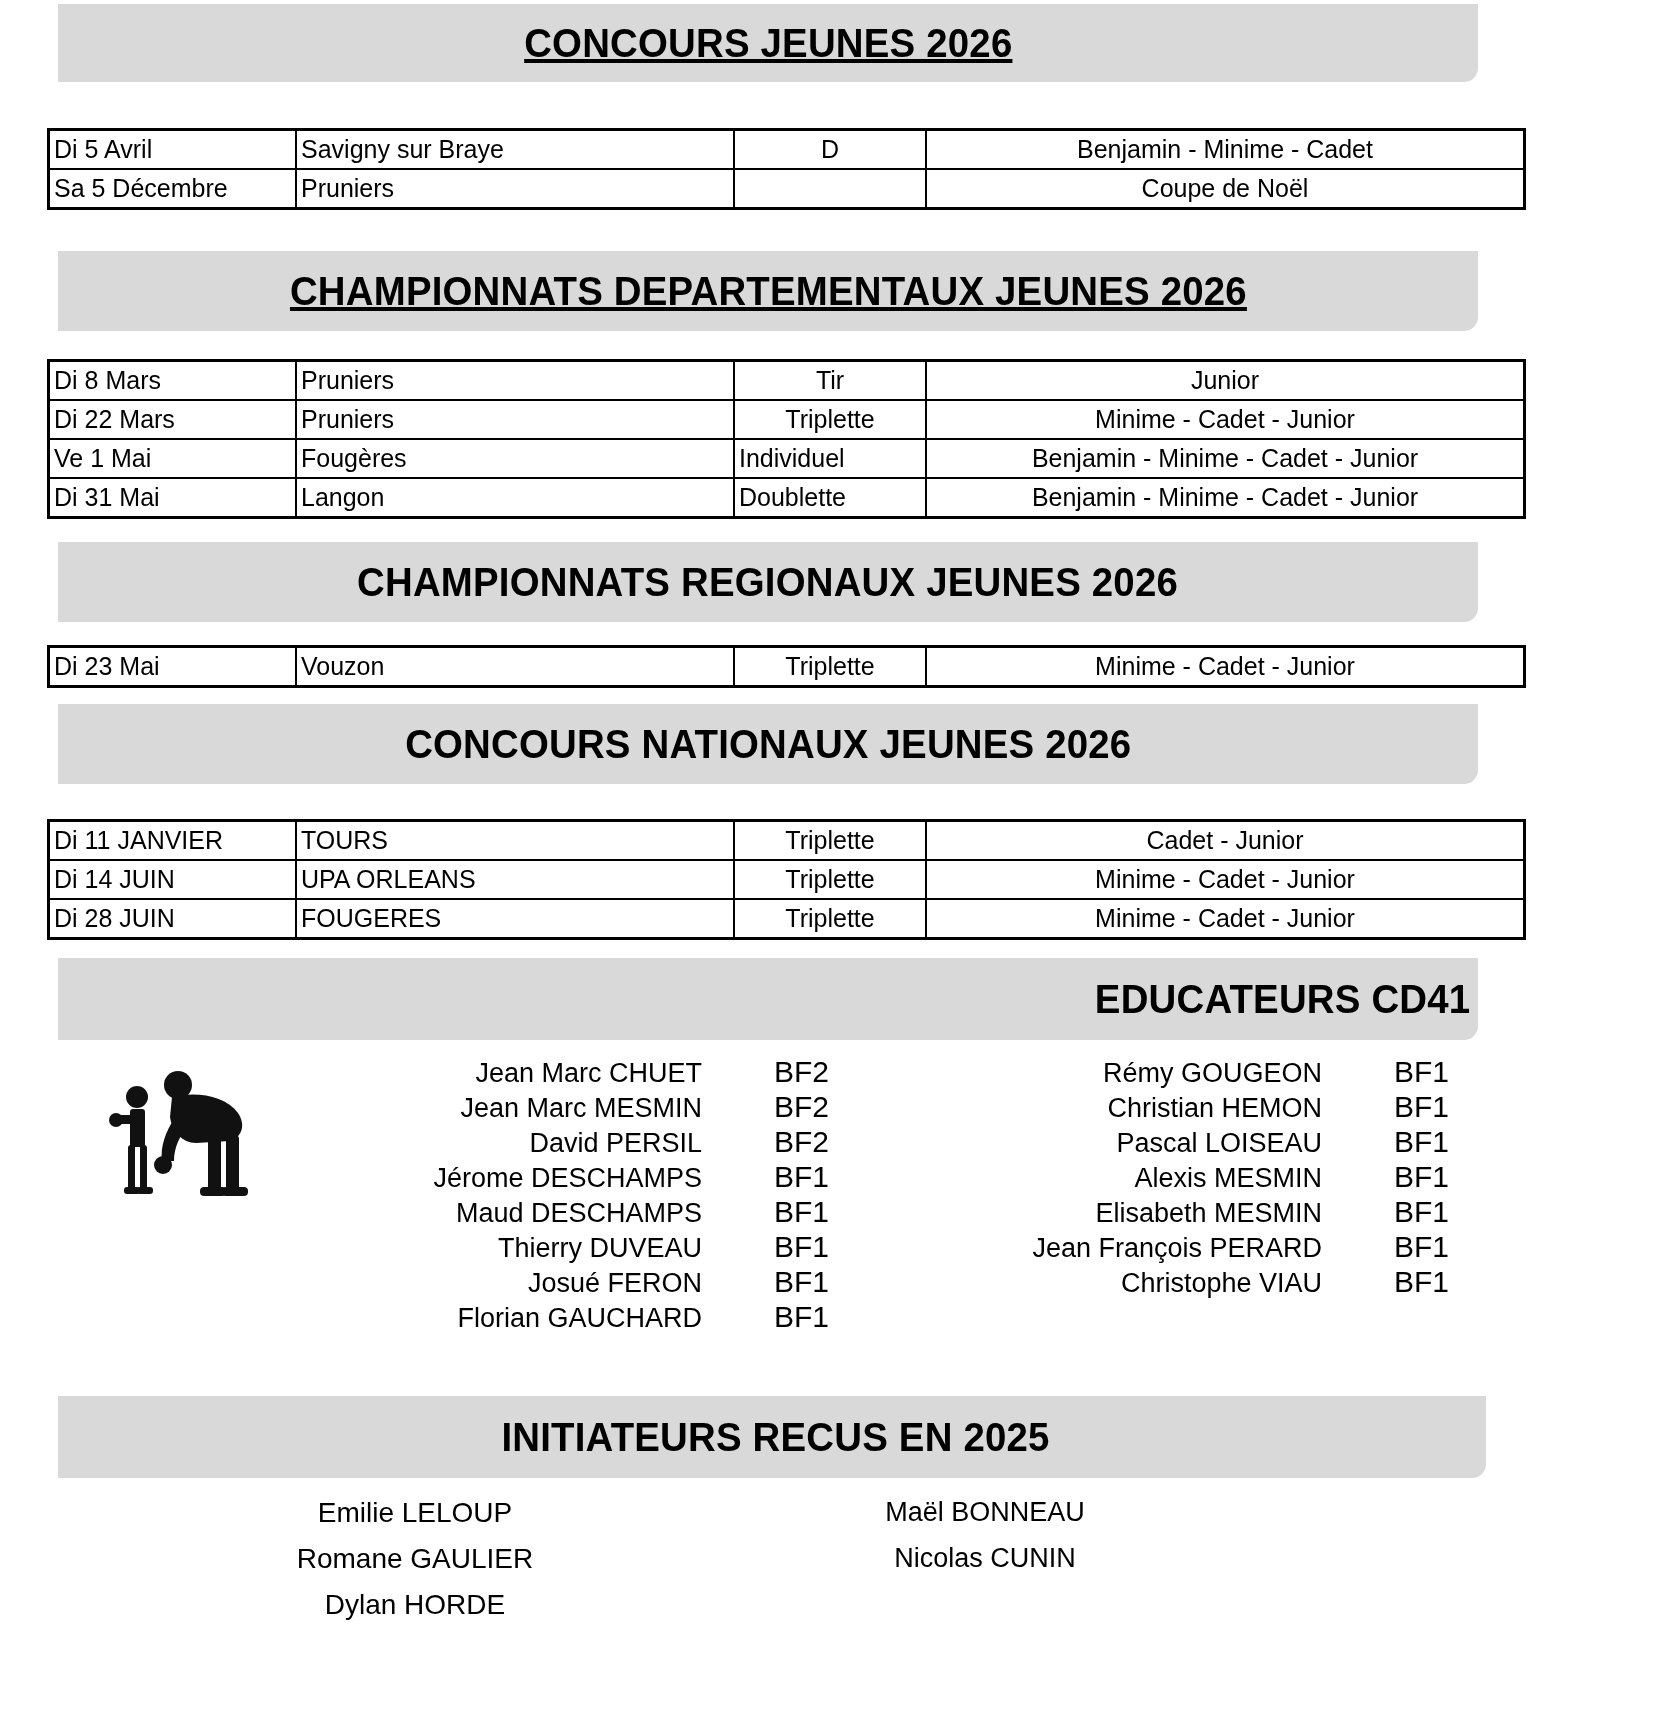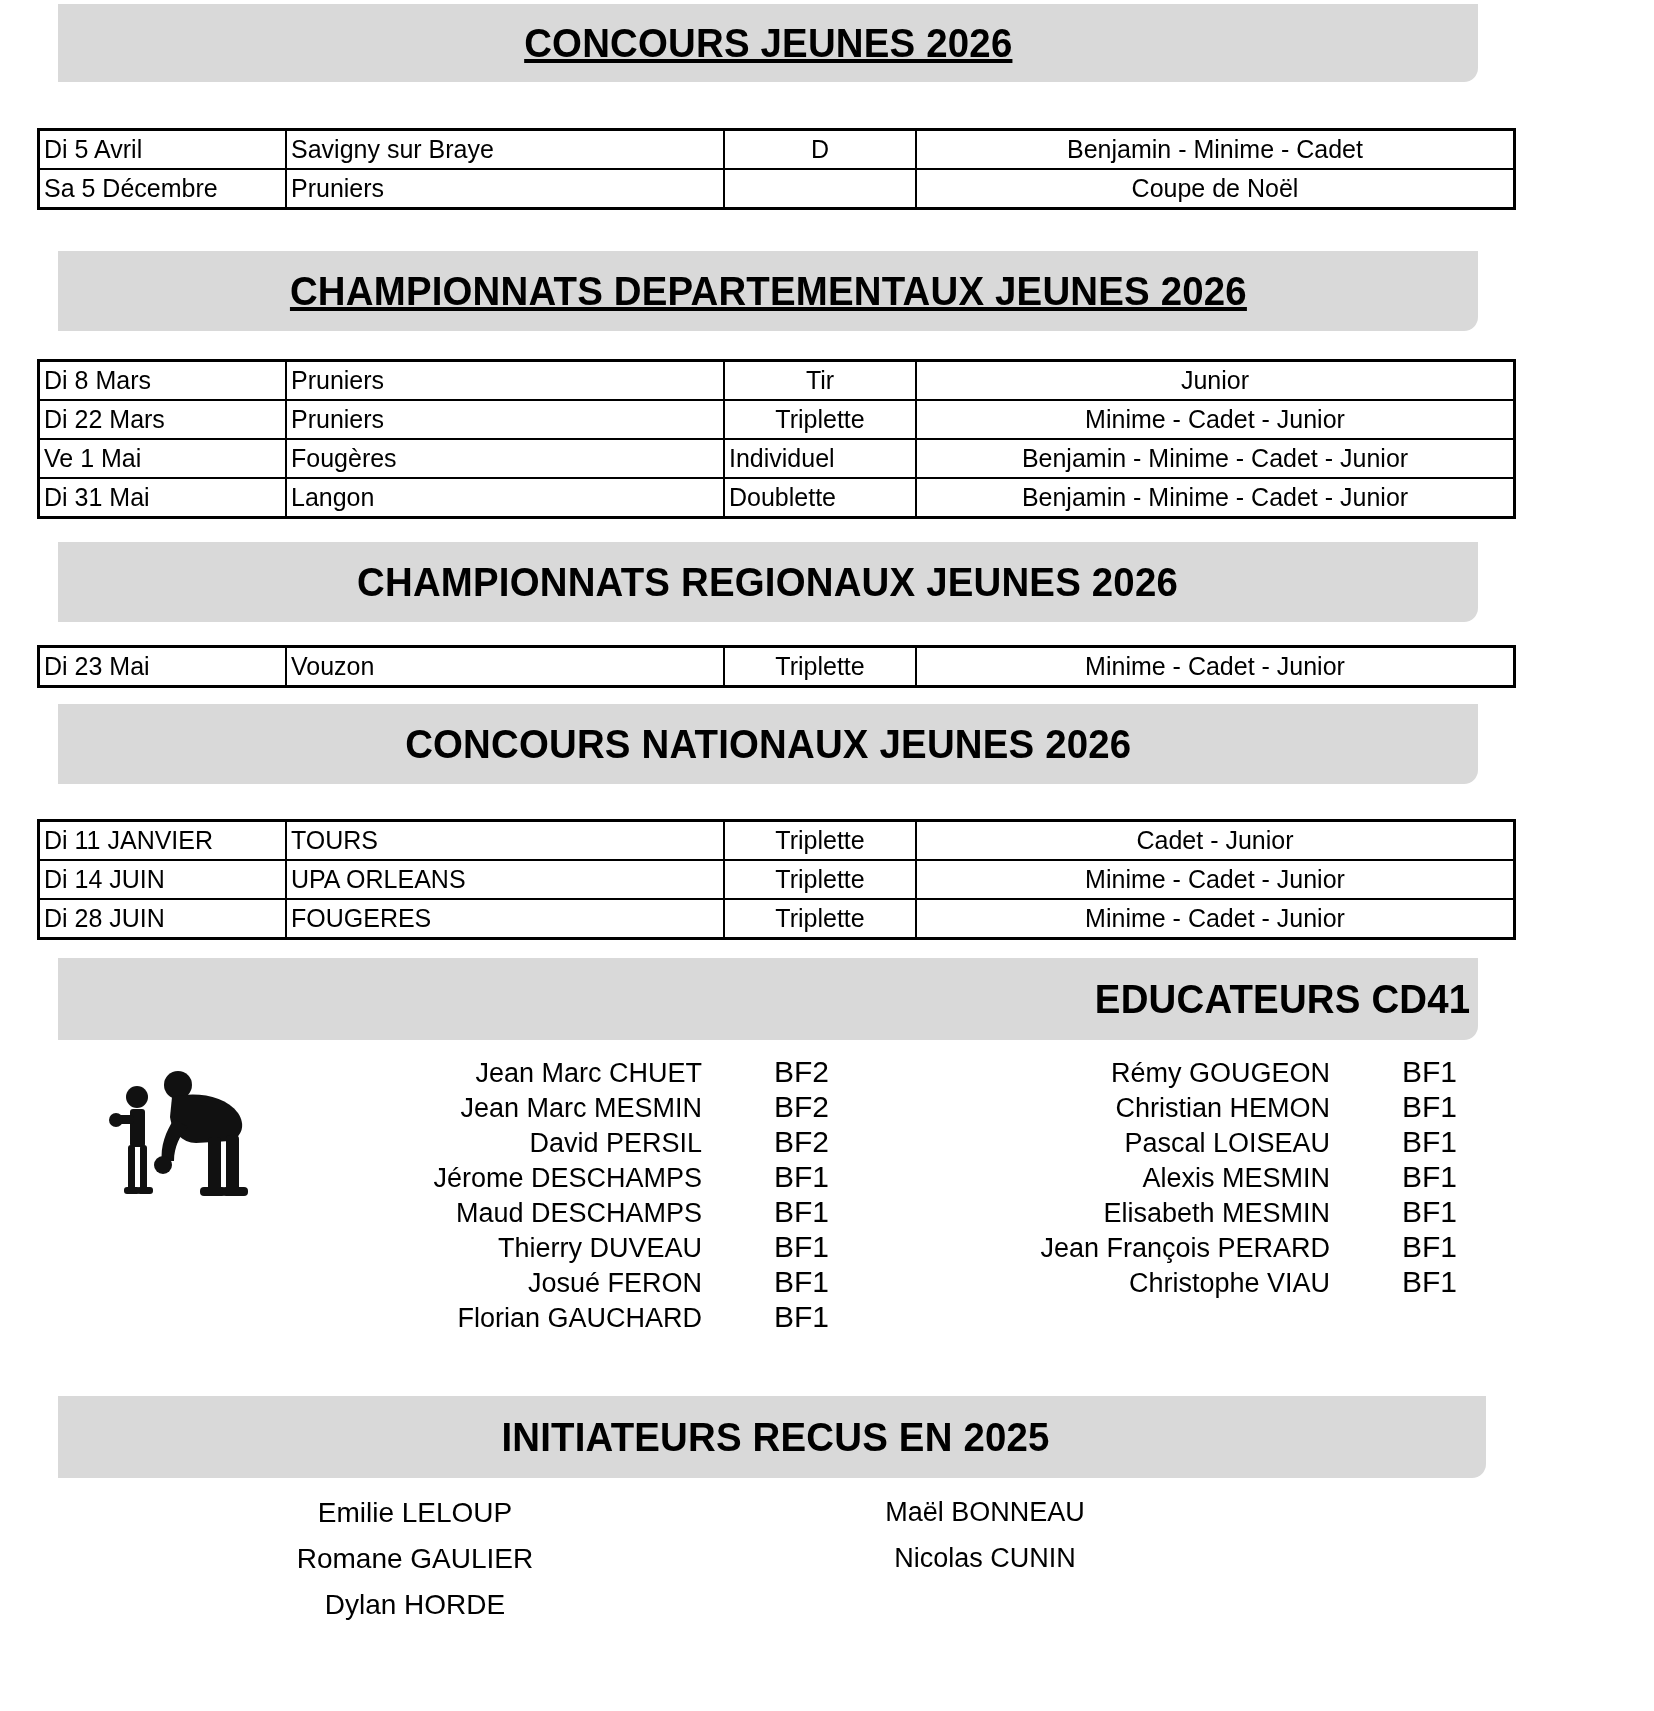--- a/index.html
+++ b/index.html
@@ -39,21 +39,21 @@
     letter-spacing: 0.2px;
     text-align: center;
     color: #000;
     white-space: nowrap;
     transform: scaleX(0.96);
   }
 
   
   .sched-table {
     position: absolute;
-    left: 37px;
+    left: 47px;
     width: 1435px;
     border-collapse: collapse;
     table-layout: fixed;
     border: 3px solid #000;
     background: #fff;
   }
   .sched-table td {
     border: 2px solid #000;
     height: 35px;
     font-size: 25px;
@@ -82,21 +82,21 @@
     top: 10px;
     width: 175px;
     height: 160px;
   }
   .edu-cols {
     position: absolute;
     left: 300px;
     top: 0;
     width: 1340px;
     display: flex;
-    gap: 8px;
+    gap: 0;
   }
   .edu-col {
     flex: 0 0 auto;
   }
   .edu-col.left  { width: 620px; }
   .edu-col.right { width: 620px; }
   .edu-row {
     display: flex;
     align-items: baseline;
     height: 35px;

